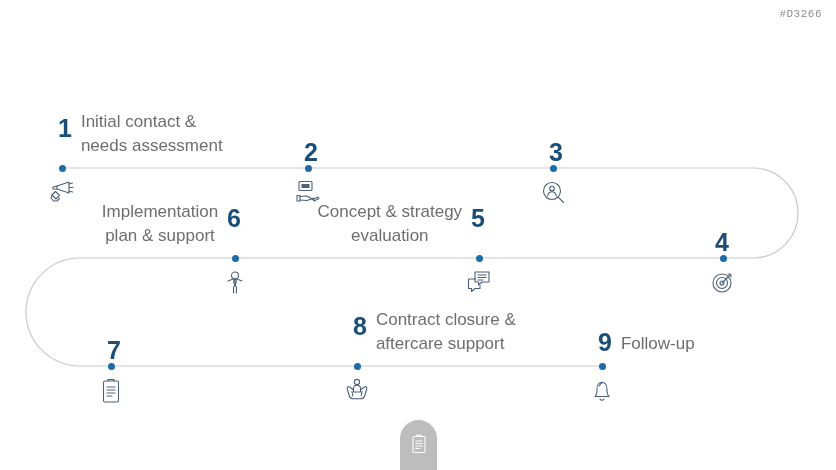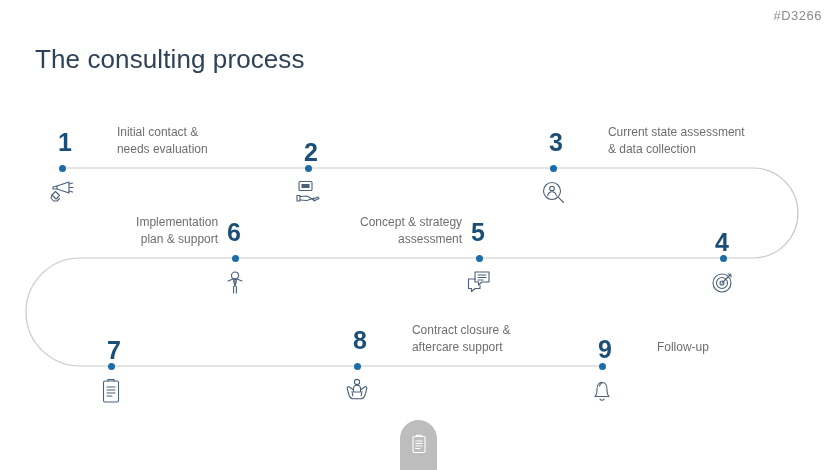--- a/index.html
+++ b/index.html
@@ -21,22 +21,22 @@
     inset: 0;
     width: 836px;
     height: 470px;
   }
 
   
   #doc-id {
     position: absolute;
     top: 8px;
     right: 14px;
-    font-family: Liberation Sans, sans-serif;
-    font-size: 13px;
+    font-family: Liberation Mono, monospace;
+    font-size: 11px;
     letter-spacing: 0.5px;
     color: #8c8c8c;
   }
 
   #page-title {
     position: absolute;
     left: 35px;
     top: 27px;
     font-size: 26px;
     font-weight: 400;
@@ -94,27 +94,26 @@
     font-weight: 700;
     color: #1c4f78;
     line-height: 1;
     position: relative;
     top: 7px;
   }
   .step-head.left .step-num  { margin-right: 9px; }
   .step-head.right .step-num { margin-left: 9px; }
 
   .step-text {
-    font-size: 12px;
+    font-size: 17px;
     line-height: 1.42;
     color: #6e6e6e;
     padding-top: 1px;
-    margin-left: 36px;
-  }
-  .step-head.right .step-text { text-align: right; }
+  }
+  .step-head.right .step-text { text-align: center; }
 
   .step-text .l2 { display: block; }
 
   
   .step-icon {
     position: absolute;
     top: 12px;
     left: -15px;
     width: 30px;
     height: 28px;
@@ -143,33 +142,32 @@
     color: #ffffff;
   }
 </style>
 </head>
 <body>
 
 <div id="slide">
 
   <div id="doc-id">#D3266</div>
 
-  <h1 id="page-title">The consulting process</h1>
 
   <svg id="track" viewBox="0 0 836 470" xmlns="http://www.w3.org/2000/svg">
     <path d="M 62 168 L 753 168 A 45 45 0 0 1 753 258 L 80 258 A 54 54 0 0 0 80 366 L 602 366" fill="none" stroke="#c9c9c9" stroke-width="1.2" stroke-linecap="round"></path>
   </svg>
 
   <div class="step" style="left:62px; top:168px;">
     <div class="step-dot"></div>
     <div class="step-head left">
       <span class="step-num">1</span>
       <span class="step-text">
         <span class="l1">Initial contact &amp;</span>
-        <span class="l2">needs evaluation</span>
+        <span class="l2">needs assessment</span>
       </span>
     </div>
     <div class="step-icon">
       <svg width="26" height="24" viewBox="0 0 26 24" fill="none" stroke="currentColor" stroke-width="1.1" stroke-linejoin="round" stroke-linecap="round">
         <path d="M8 6 L20 2 L20 13 L8 9 Z"></path>
         <path d="M8 6 L4 7 L4 9 L8 9"></path>
         <path d="M20 4 L23.5 3"></path>
         <path d="M20.5 7.5 L24 7.5"></path>
         <path d="M20 11 L23.5 12"></path>
         <path d="M6.5 11.5 L3 15 L7 19 L10.5 15.5 Z"></path>
@@ -192,24 +190,20 @@
         <path d="M5 20 L12 20.5 L19 18"></path>
         <path d="M18 19.5 L23 17 L24 18.5 L19 21 Z"></path>
       </svg>
     </div>
   </div>
 
   <div class="step" style="left:553px; top:168px;">
     <div class="step-dot"></div>
     <div class="step-head left">
       <span class="step-num">3</span>
-      <span class="step-text">
-        <span class="l1">Current state assessment</span>
-        <span class="l2">&amp; data collection</span>
-      </span>
     </div>
     <div class="step-icon">
       <svg width="25" height="25" viewBox="0 0 25 25" fill="none" stroke="currentColor" stroke-width="1.1" stroke-linejoin="round" stroke-linecap="round">
         <circle cx="11" cy="11" r="8.5"></circle>
         <circle cx="11" cy="8.5" r="2.3"></circle>
         <path d="M6.6 15.8 C7.3 12.8 9 11.8 11 11.8 C13 11.8 14.7 12.8 15.4 15.8"></path>
         <path d="M17.2 17.2 L22.5 22.5"></path>
       </svg>
     </div>
   </div>
@@ -228,21 +222,21 @@
         <path d="M17 4 L19.8 4.2 L20 7"></path>
       </svg>
     </div>
   </div>
 
   <div class="step" style="left:479px; top:258px;">
     <div class="step-dot"></div>
     <div class="step-head right">
       <span class="step-text">
         <span class="l1">Concept &amp; strategy</span>
-        <span class="l2">assessment</span>
+        <span class="l2">evaluation</span>
       </span>
       <span class="step-num">5</span>
     </div>
     <div class="step-icon">
       <svg width="26" height="24" viewBox="0 0 26 24" fill="none" stroke="currentColor" stroke-width="1.1" stroke-linejoin="round" stroke-linecap="round">
         <path d="M9 2 L23 2 L23 12 L16 12 L12.5 15 L12.5 12 L9 12 Z"></path>
         <path d="M12 5 L20 5 M12 7.5 L20 7.5 M12 10 L17 10"></path>
         <path d="M9.5 9 L2.5 9 L2.5 18.5 L5.5 18.5 L5.5 21.5 L9 18.5 L14 18.5 L14 15.5"></path>
       </svg>
     </div>

